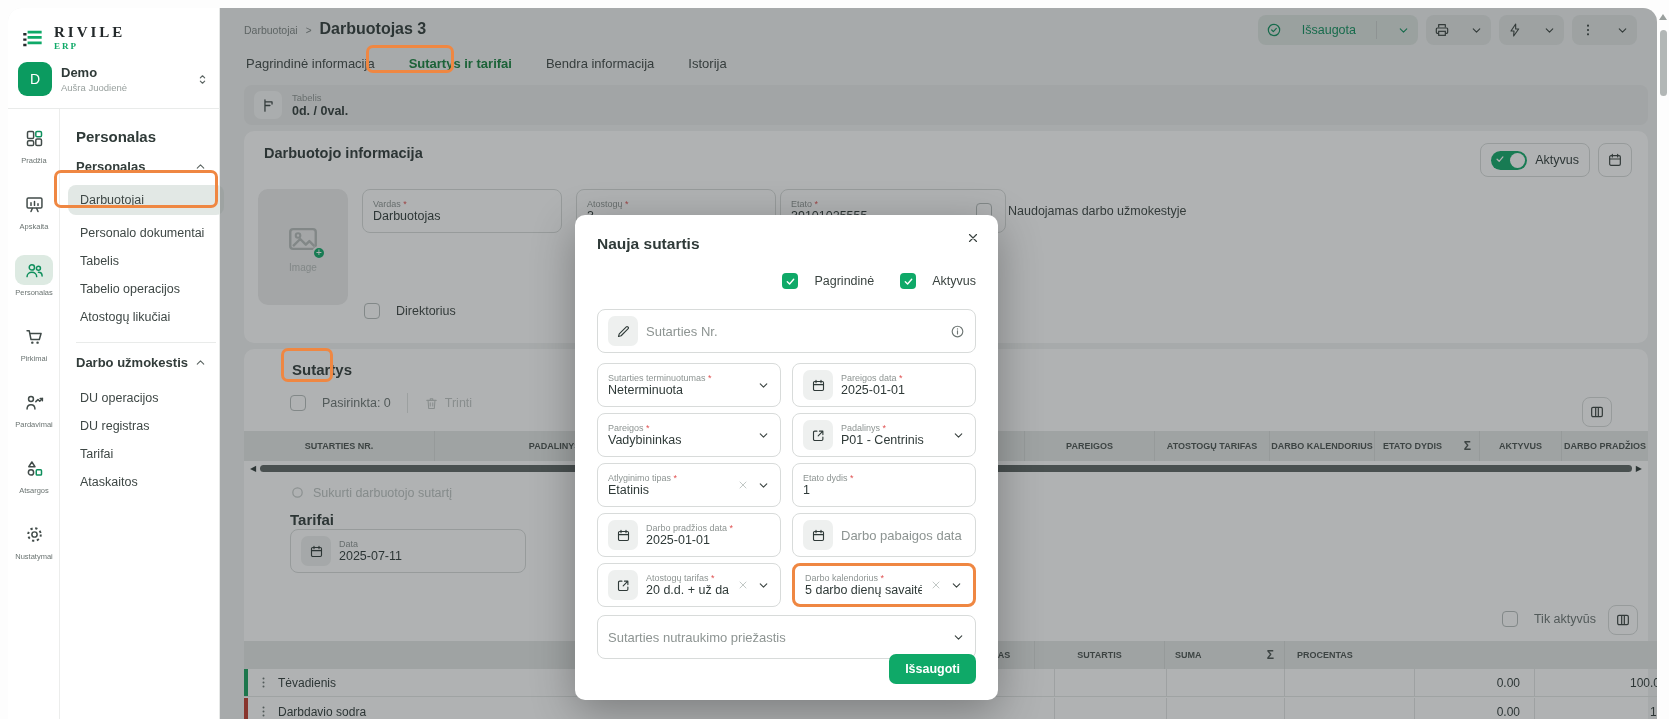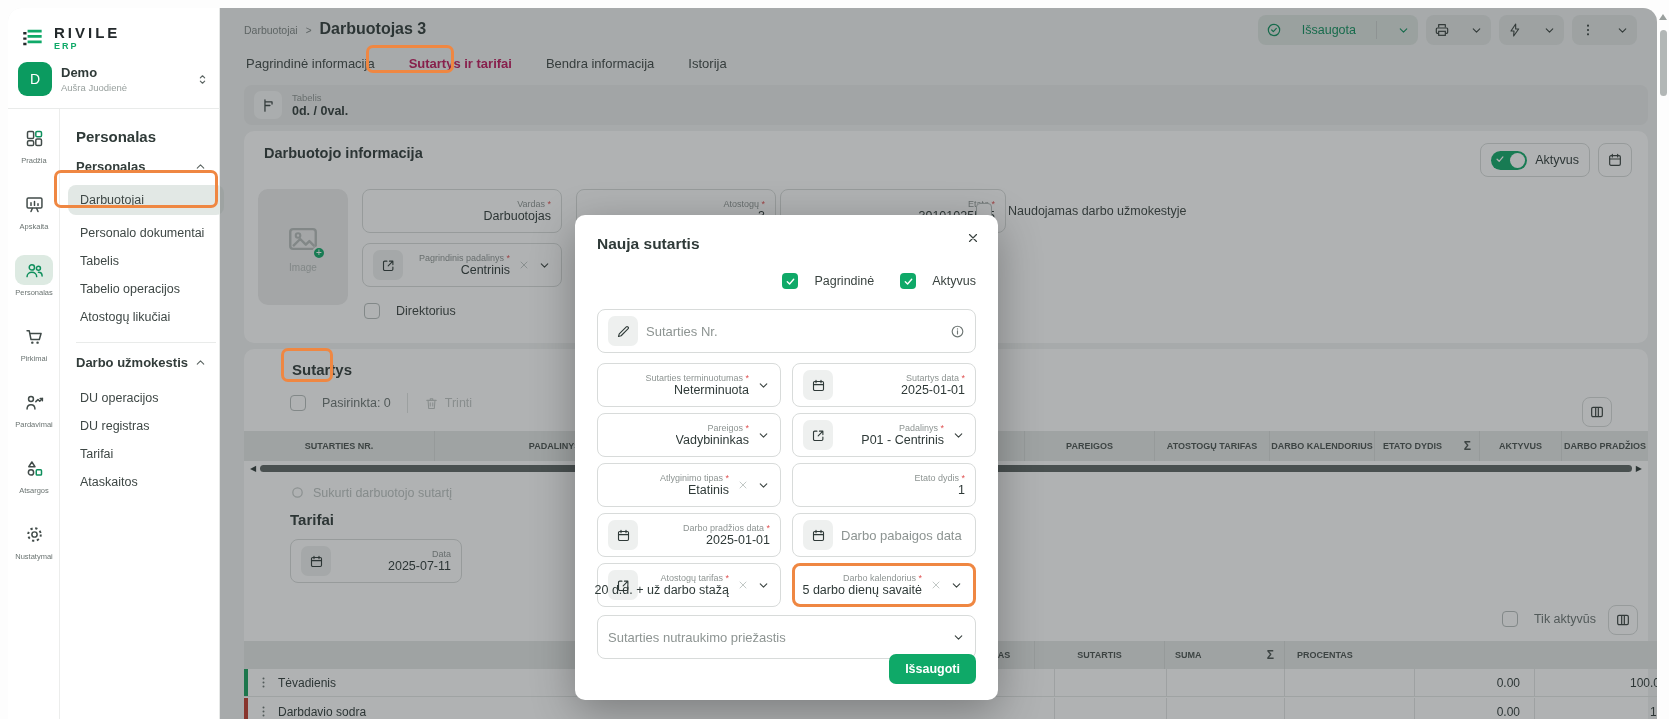--- a/index.html
+++ b/index.html
@@ -4,21 +4,21 @@
 <style>
   * { box-sizing: border-box; margin: 0; padding: 0; }
   html,body { width:1669px; height:719px; overflow:hidden; background:#fdfdfd;
     font-family:"Liberation Sans",sans-serif; color:#2f3a38; }
   .window { position:absolute; left:8px; top:8px; right:12px; bottom:0;
     background:#f1f2f2; border-radius:14px 14px 0 0; overflow:hidden; }
   svg.ic { display:block; }
 
   
   .sidebar { position:absolute; left:0; top:0; width:212px; height:100%; background:#fff; border-right:1px solid #e6e8e7; }
-  .logo-row { position:absolute; left:12px; top:16px; display:flex; gap:8px; }
+  .logo-row { position:absolute; left:12px; top:16px; display:flex; align-items:center; gap:8px;font-family:Liberation Serif, serif; }
   .logo-name { font-size:15px; font-weight:bold; letter-spacing:3px; color:#23292b; }
   .logo-sub { font-size:9px; font-weight:bold; letter-spacing:2px; color:#0fa968; }
   .user-row { position:absolute; left:10px; top:54px; width:192px; display:flex; align-items:center; gap:9px; }
   .avatar { width:34px; height:34px; border-radius:9px; background:#0b9b60; color:#fff; font-size:14px;
     display:flex; align-items:center; justify-content:center; }
   .user-name { font-size:13px; font-weight:bold; }
   .user-sub { font-size:9.5px; color:#98a09e; margin-top:2px; }
   .user-sort { margin-left:auto; color:#5c6563; }
   .side-sep { position:absolute; left:0; top:100px; width:212px; height:1px; background:#e9ebea; }
   .rail { position:absolute; left:0; top:101px; width:52px; bottom:0; border-right:1px solid #ecedec; }
@@ -37,41 +37,41 @@
   .menu-div { position:absolute; left:16px; width:140px; height:1px; background:#e9ebea; }
 
   
   .main { position:absolute; left:212px; top:0; right:0; bottom:0; }
   .crumbs { position:absolute; left:24px; top:12px; display:flex; align-items:baseline; gap:8px; }
   .crumb-root { font-size:10.5px; color:#7d8583; cursor:pointer; }
   .crumb-sep { font-size:10px; color:#7d8583; }
   .crumb-cur { font-size:16px; font-weight:bold; }
   .tabs { position:absolute; left:24px; top:44px; display:flex; gap:30px; }
   .tab { font-size:13px; color:#3e4745; padding:4px 2px; cursor:pointer; }
-  .tab.active { color:#be185d; font-weight:bold; }
+  .tab.active { color:#15803d; font-weight:bold; }
   .actions { position:absolute; right:20px; top:7px; display:flex; gap:8px; }
   .abtn { height:30px; background:#e2e6e4; border-radius:8px; display:flex; align-items:center; padding:0 8px; gap:20px; cursor:pointer; color:#39423f; }
   .abtn .sep { width:1px; height:18px; background:#c9cfcc; }
   .saved { color:#0e8f5c; font-size:12.5px; background:#dde4e0; }
 
   
   .tabelis-bar { position:absolute; left:24px; top:77px; width:1404px; height:40px; background:#e9ebea;
     border-radius:8px; display:flex; align-items:center; padding:0 10px; gap:10px; }
   .tb-ic { width:28px; height:28px; background:#f6f7f7; border-radius:7px; display:flex; align-items:center; justify-content:center; color:#3a4442; }
   .tb-lbl { font-size:9.5px; color:#8d9492; }
   .tb-val { font-size:12.5px; font-weight:bold; margin-top:1px; }
 
   .card { position:absolute; left:24px; width:1404px; background:#fff; border-radius:10px; }
   .emp-card { top:123px; height:212px;text-decoration:underline; }
   .low-card { top:341px; height:370px; border-radius:10px 10px 0 0; }
   .card-title { font-size:14.5px; font-weight:bold; }
 
   .field { position:absolute; background:#fff; border:1px solid #d8dbda; border-radius:8px; height:44px;
     display:flex; align-items:center; padding:0 10px; gap:8px; cursor:pointer; }
-  .fcol { display:flex; flex-direction:column; justify-content:center; min-width:0; flex:1;align-items:flex-end; }
+  .fcol { display:flex; flex-direction:column; justify-content:center; min-width:0; flex:1; }
   .flbl { font-size:9px; color:#8d9492; white-space:nowrap; }
   .freq::after { content:" *"; color:#e05252; }
   .fval { font-size:12.5px; color:#2f3a38; white-space:nowrap; overflow:hidden; }
   .fph  { font-size:13px; color:#8d9492; white-space:nowrap; }
   .iconbox { width:30px; height:30px; border-radius:7px; background:#eef0ef; display:flex; align-items:center;
     justify-content:center; color:#2f3a38; flex:0 0 auto; }
   .adorn { color:#39423f; flex:0 0 auto; }
   .clear { color:#c2c8c6; flex:0 0 auto; }
 
   .cbx { width:16px; height:16px; border:1.5px solid #b6bdbb; border-radius:4px; background:#fff; flex:0 0 auto; }
@@ -492,41 +492,20 @@
         <div class="fcol">
             <span class="flbl freq">Etato</span>
             <span class="fval">39101025555</span>
           </div>
       </div>
       <div class="cbx-row" style="position:absolute;left:732px;top:72px">
         <span class="cbx"></span>
         <span>Naudojamas darbo užmokestyje</span>
       </div>
 
-      <div class="field" style="left:118px;top:112px;width:200px">
-        <span class="iconbox">
-            <svg class="ic" width="15" height="15">
-              <use href="#i-ext"></use>
-            </svg>
-          </span>
-        <div class="fcol">
-            <span class="flbl freq">Pagrindinis padalinys</span>
-            <span class="fval">Centrinis</span>
-          </div>
-        <span class="clear">
-            <svg class="ic" width="12" height="12">
-              <use href="#i-x"></use>
-            </svg>
-          </span>
-        <span class="adorn">
-            <svg class="ic" width="13" height="13">
-              <use href="#i-chev"></use>
-            </svg>
-          </span>
-      </div>
       <div class="field" style="left:332px;top:112px;width:200px">
         <span class="iconbox">
             <svg class="ic" width="15" height="15">
               <use href="#i-ext"></use>
             </svg>
           </span>
         <div class="fcol">
             <span class="flbl freq">P</span>
             <span class="fval">B</span>
           </div>
@@ -590,21 +569,21 @@
       <div class="create-link">
         <span style="color:#c6cbc9">
             <svg class="ic" width="15" height="15">
               <use href="#i-radio"></use>
             </svg>
           </span>
         <span>Sukurti darbuotojo sutartį</span>
       </div>
 
       <div class="card-title tarifai-title" style="font-size:15px">Tarifai</div>
-      <div class="field" style="left:46px;top:190px;width:172px">
+      <div class="field" style="left:46px;top:180px;width:236px">
         <span class="iconbox">
             <svg class="ic" width="15" height="15">
               <use href="#i-cal"></use>
             </svg>
           </span>
         <div class="fcol">
             <span class="flbl">Data</span>
             <span class="fval">2025-07-11</span>
           </div>
       </div>
@@ -719,21 +698,21 @@
         </svg>
       </span>
   </div>
   <div class="field mf m-right" style="top:148px">
     <span class="iconbox">
         <svg class="ic" width="15" height="15">
           <use href="#i-cal"></use>
         </svg>
       </span>
     <div class="fcol">
-        <span class="flbl freq">Sutartys data</span>
+        <span class="flbl freq">Pareigos data</span>
         <span class="fval">2025-01-01</span>
       </div>
   </div>
 
   <div class="field mf m-left" style="top:198px">
     <div class="fcol">
         <span class="flbl freq">Pareigos</span>
         <span class="fval">Vadybininkas</span>
       </div>
     <span class="adorn">

